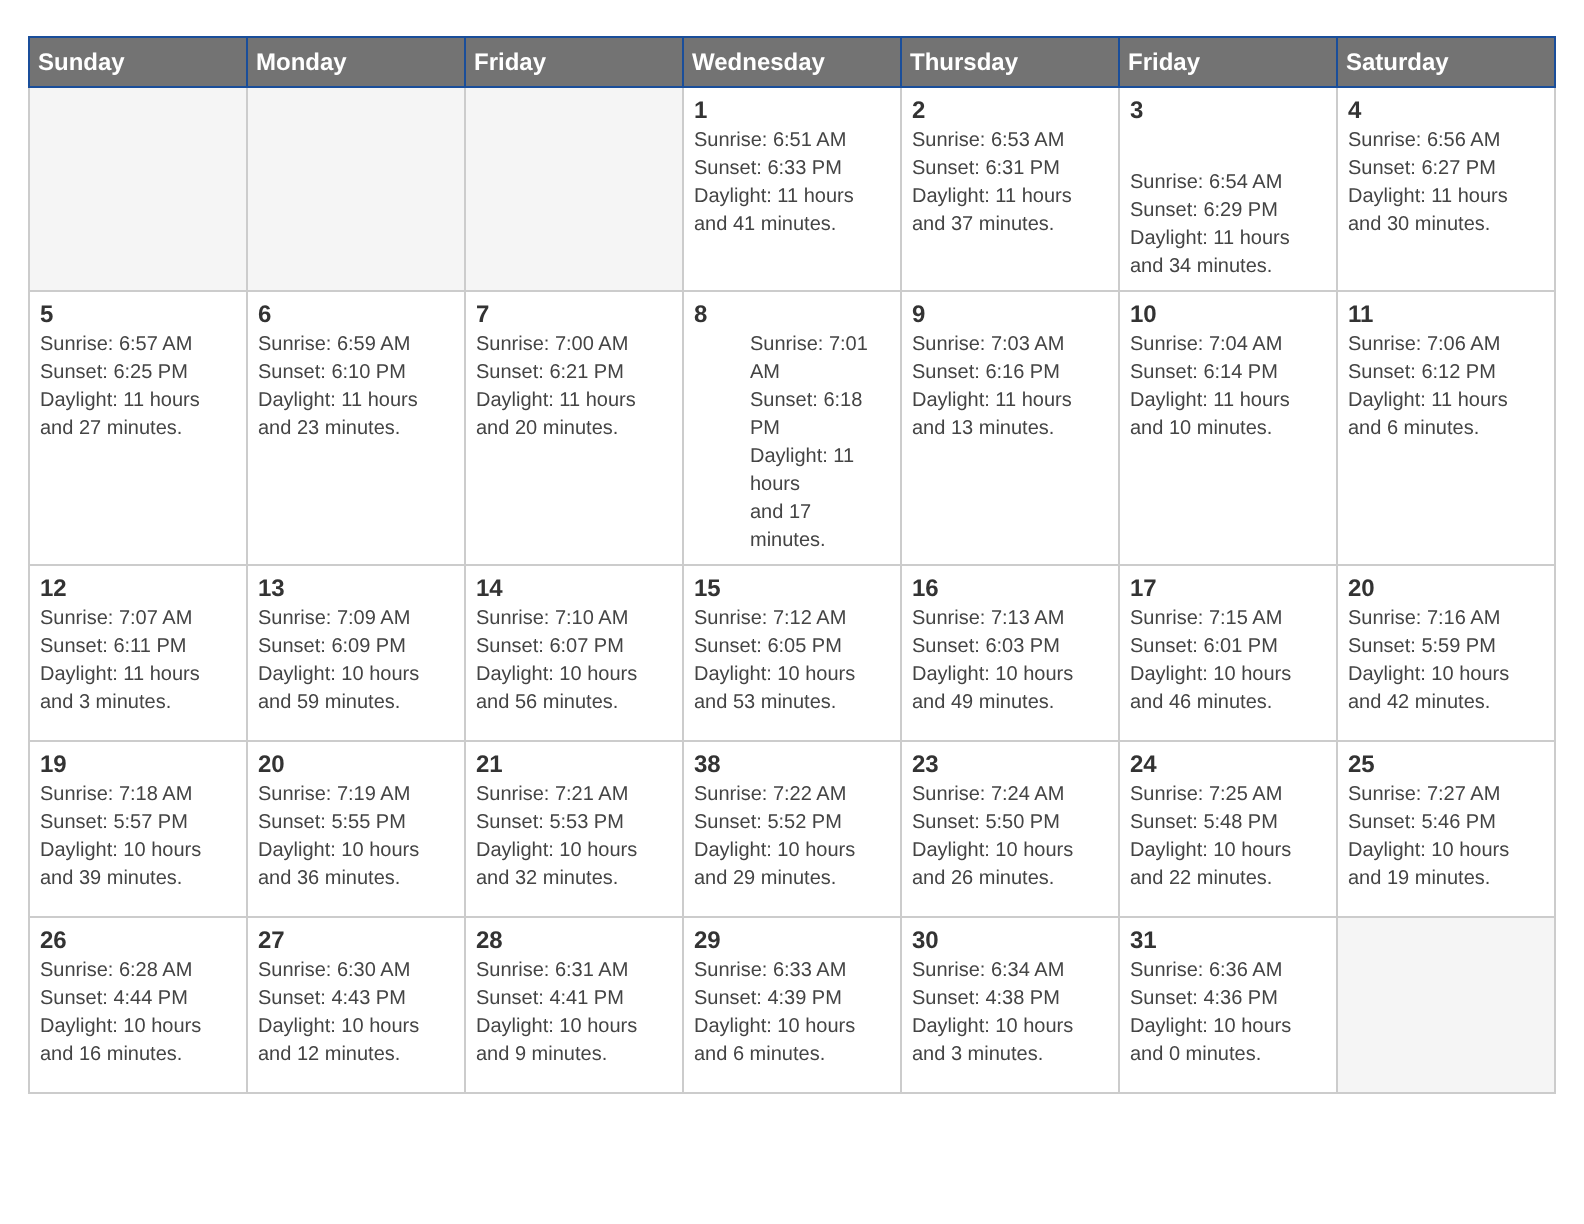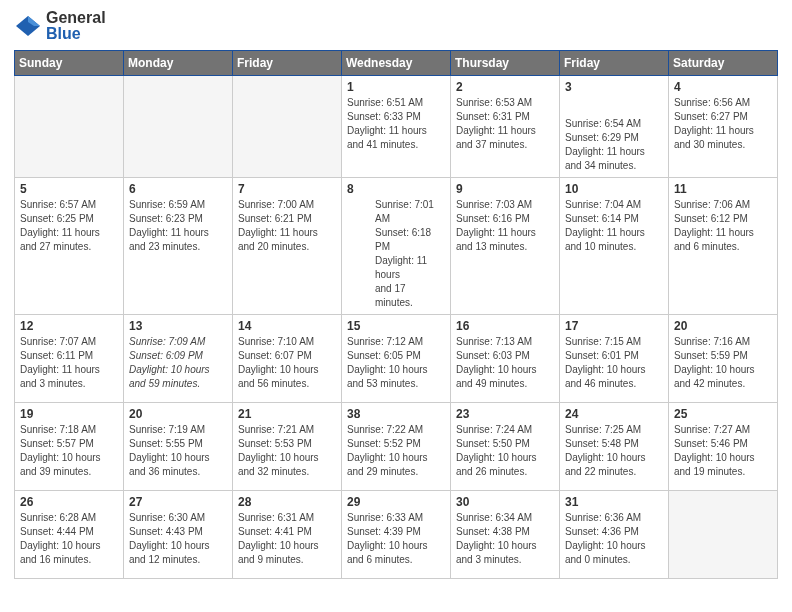--- a/index.html
+++ b/index.html
@@ -99,30 +99,20 @@
     }
     tr.week-row td {
       height: 88px;
     }
   </style>
 </head>
 <body>
 
 <div class="page">
   <div class="header">
-    <div class="logo-container">
-      <svg class="logo-icon" viewBox="0 0 28 28">
-        <polygon points="14,4 26,14 14,24 2,14" fill="#2060b0"></polygon>
-        <polygon points="14,4 26,14 20,14 14,10" fill="#4a90d9"></polygon>
-      </svg>
-      <div class="logo-text">
-        <span class="logo-general">General</span>
-        <span class="logo-blue">Blue</span>
-      </div>
-    </div>
     <div class="title-block">
     </div>
   </div>
 
   <table class="calendar">
     <thead>
       <tr>
         <th>Sunday</th>
         <th>Monday</th>
         <th>Friday</th>
@@ -170,21 +160,21 @@
           <td>
             <div class="day-number">5</div>
             <div class="day-info" style="white-space: pre-line;">Sunrise: 6:57 AM
 Sunset: 6:25 PM
 Daylight: 11 hours
 and 27 minutes.</div>
           </td>
           <td>
             <div class="day-number">6</div>
             <div class="day-info" style="white-space: pre-line;">Sunrise: 6:59 AM
-Sunset: 6:23 PM
+Sunset: 6:10 PM
 Daylight: 11 hours
 and 23 minutes.</div>
           </td>
           <td>
             <div class="day-number">7</div>
             <div class="day-info" style="white-space: pre-line;">Sunrise: 7:00 AM
 Sunset: 6:21 PM
 Daylight: 11 hours
 and 20 minutes.</div>
           </td>
@@ -220,21 +210,21 @@
         <tr class="week-row">
           <td>
             <div class="day-number">12</div>
             <div class="day-info" style="white-space: pre-line;">Sunrise: 7:07 AM
 Sunset: 6:11 PM
 Daylight: 11 hours
 and 3 minutes.</div>
           </td>
           <td>
             <div class="day-number">13</div>
-            <div class="day-info" style="white-space: pre-line; font-style: italic;">Sunrise: 7:09 AM
+            <div class="day-info" style="white-space: pre-line;">Sunrise: 7:09 AM
 Sunset: 6:09 PM
 Daylight: 10 hours
 and 59 minutes.</div>
           </td>
           <td>
             <div class="day-number">14</div>
             <div class="day-info" style="white-space: pre-line;">Sunrise: 7:10 AM
 Sunset: 6:07 PM
 Daylight: 10 hours
 and 56 minutes.</div>

